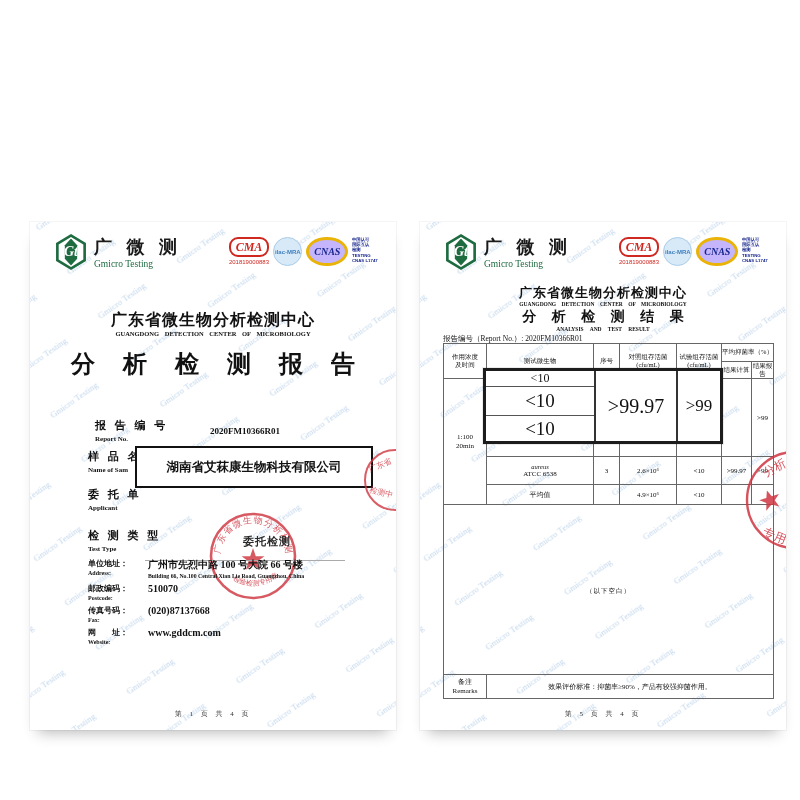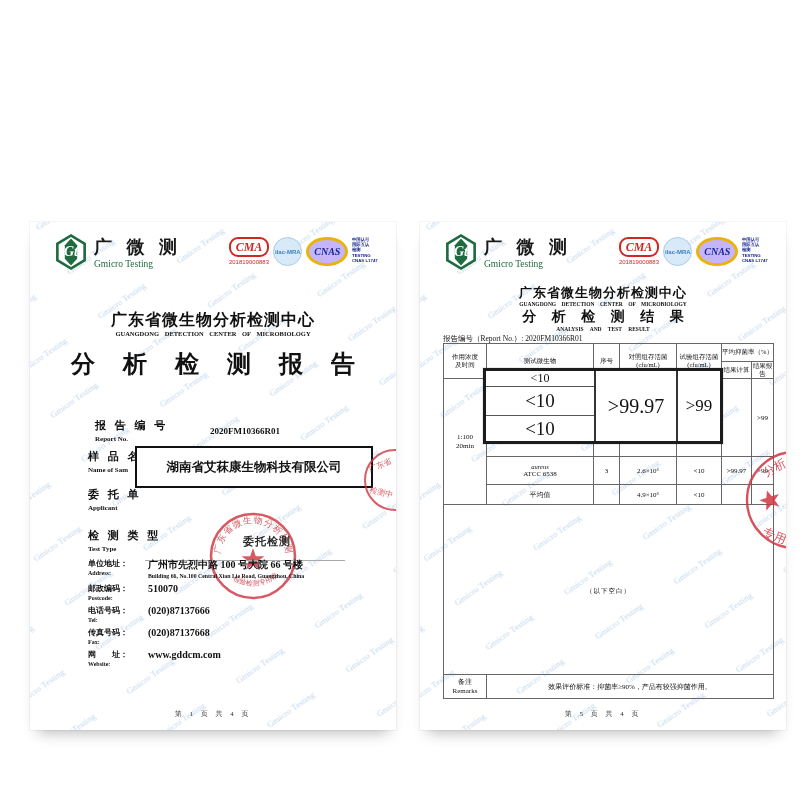--- a/index.html
+++ b/index.html
@@ -222,29 +222,20 @@
           <div class="c-v2">Building 66, No.100 Central Xian Lie Road, Guangzhou, China</div>
         </div>
       </div>
       <div class="c-row">
         <div class="c-labels">
           <div class="c-cn">邮政编码：</div>
           <div class="c-en">Postcode:</div>
         </div>
         <div class="c-vals">
             <div class="c-v1">510070</div>
-          </div>
-      </div>
-      <div class="c-row">
-        <div class="c-labels">
-          <div class="c-cn">电话号码：</div>
-          <div class="c-en">Tel:</div>
-        </div>
-        <div class="c-vals">
-            <div class="c-v1">(020)87137666</div>
           </div>
       </div>
       <div class="c-row">
         <div class="c-labels">
           <div class="c-cn">传真号码：</div>
           <div class="c-en">Fax:</div>
         </div>
         <div class="c-vals">
             <div class="c-v1">(020)87137668</div>
           </div>

